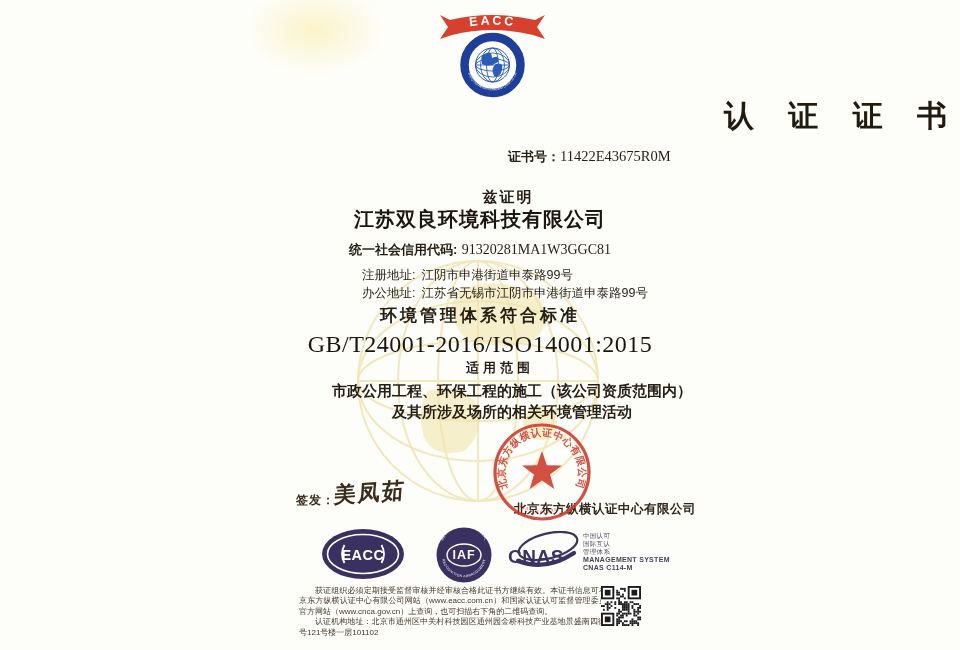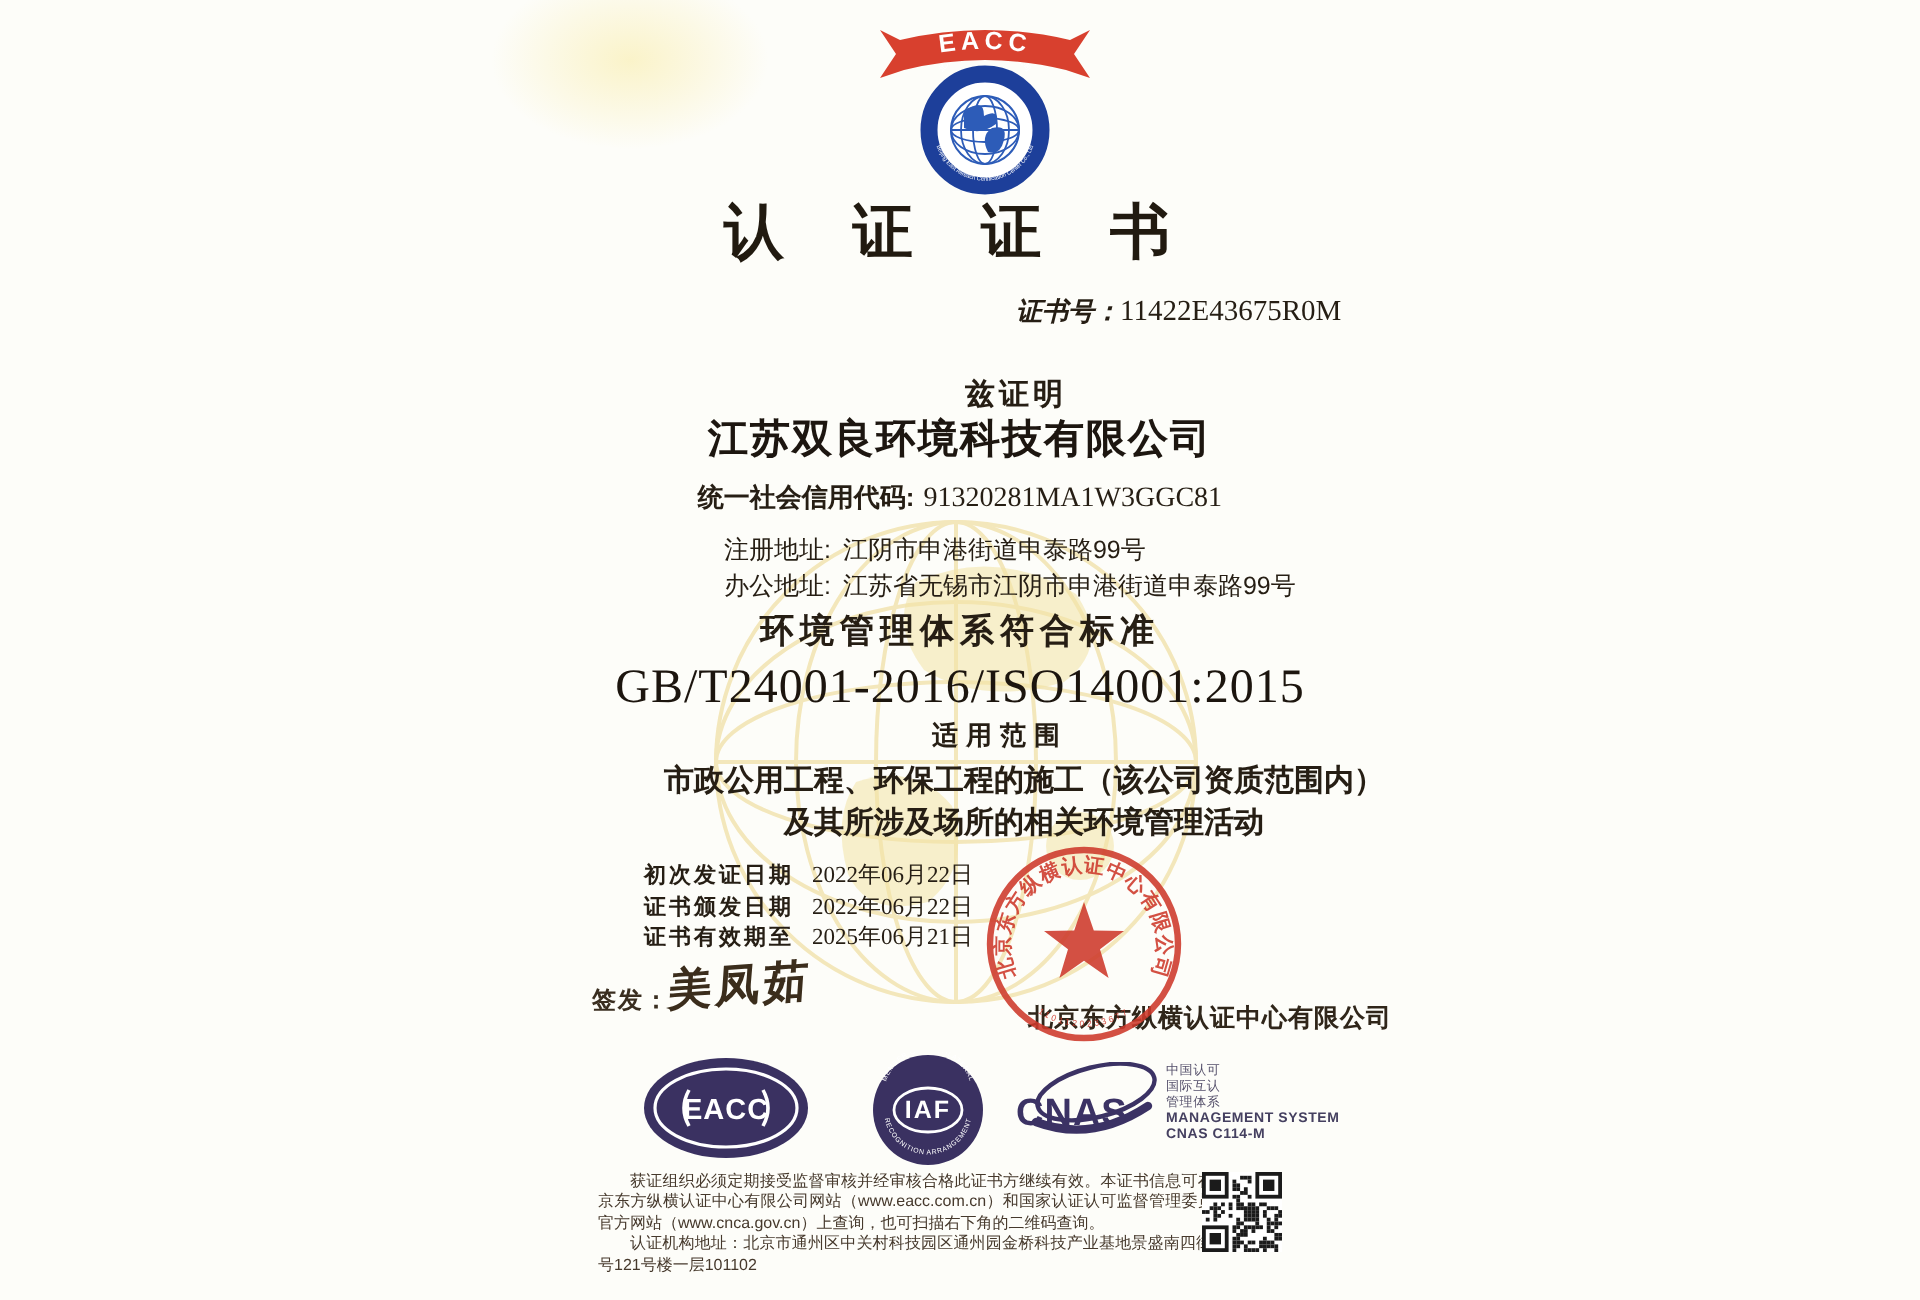--- a/index.html
+++ b/index.html
@@ -8,21 +8,21 @@
     background:#fdfdf9;
     font-family:"Liberation Sans","DejaVu Sans",sans-serif;
     color:#261e14;
     -webkit-font-smoothing:antialiased;
   }
   .stage{position:relative;width:960px;height:650px;background:#fdfdf9;}
   .abs{position:absolute;}
   .ctr{left:0;width:960px;text-align:center;}
   .serif{font-family:"Liberation Serif","DejaVu Serif",serif;}
   .title{font-size:30px;font-weight:700;letter-spacing:13px;color:#211a10;}
-  .certno-label{font-size:13px;font-weight:700;font-style:italic;}
+  .certno-label{font-size:13px;font-weight:700;}
   .certno-value{font-size:14.5px;}
   .certify{font-size:15px;font-weight:700;letter-spacing:2px;padding-left:28px;}
   .company{font-size:20px;font-weight:700;letter-spacing:1px;color:#1d1610;}
   .credit-label{font-size:13px;font-weight:700;}
   .credit-value{font-size:14px;}
   .addr{font-size:12.5px;font-weight:400;line-height:17.5px;white-space:nowrap;}
   .addr .lbl{margin-right:6px;}
   .sysline{font-size:17px;font-weight:700;letter-spacing:3px;}
   .standard{font-size:24px;letter-spacing:0.5px;color:#1c150e;}
   .scopetitle{font-size:13px;font-weight:700;letter-spacing:4px;padding-left:20px;}
@@ -81,21 +81,21 @@
       <path id="emblemTop" d="M28.4,46.4 A25.5,25.5 0 1 1 76.6,46.4"></path>
       <path id="emblemBot" d="M27.9,59.6 A25.5,25.5 0 0 0 77.1,59.6"></path>
       <path id="ribbonArc" d="M16,17.5 Q52.5,7.5 89,17.5"></path>
     </defs>
     <text font-size="3.6" font-weight="700" fill="#ffffff" text-anchor="middle"><textPath href="#emblemTop" startOffset="50%">北京东方纵横认证中心有限公司</textPath></text>
     <text font-size="2.9" fill="#ffffff" text-anchor="middle"><textPath href="#emblemBot" startOffset="50%">Beijing East Allreach Certification Center Co., Ltd</textPath></text>
     <path d="M10,8 Q52.5,-2 95,8 L105,3 L97,15 L105,27 L93,23 Q52.5,13 12,23 L0,27 L8,15 L0,3 Z" fill="#d8402e"></path>
     <text font-size="12.5" font-weight="700" fill="#ffffff" letter-spacing="2.5" text-anchor="middle"><textPath href="#ribbonArc" startOffset="50%">EACC</textPath></text>
   </svg>
 
-  <div class="abs ctr title" style="top:96px;">认 证 证 书</div>
+  <div class="abs ctr title" style="top:96px;text-align:right;">认 证 证 书</div>
 
   <div class="abs" style="left:508px;top:147px;white-space:nowrap;">
     <span class="certno-label">证书号：</span><span class="certno-value serif">11422E43675R0M</span>
   </div>
 
   <div class="abs ctr certify" style="top:188px;">兹证明</div>
 
   <div class="abs ctr company" style="top:206px;">江苏双良环境科技有限公司</div>
 
   <div class="abs ctr" style="top:240px;">
@@ -112,25 +112,20 @@
 
   <div class="abs ctr standard serif" style="top:331px;">GB/T24001-2016/ISO14001:2015</div>
 
   <div class="abs ctr scopetitle" style="top:359px;">适用范围</div>
 
   <div class="abs ctr scope" style="top:380px;">
     <div>市政公用工程、环保工程的施工（该公司资质范围内）</div>
     <div>及其所涉及场所的相关环境管理活动</div>
   </div>
 
-  <div class="abs dates" style="left:322px;top:431px;">
-    <div><span class="dl">初次发证日期</span><span class="dv">2022年06月22日</span></div>
-    <div><span class="dl">证书颁发日期</span><span class="dv">2022年06月22日</span></div>
-    <div><span class="dl">证书有效期至</span><span class="dv">2025年06月21日</span></div>
-  </div>
 
   <div class="abs signlabel" style="left:296px;top:492px;">签发：</div>
   <div class="abs signature" style="left:334px;top:478px;">美凤茹</div>
 
   <div class="abs issuer" style="left:514px;top:501px;">北京东方纵横认证中心有限公司</div>
 
   <svg class="abs" style="left:488px;top:418px;" width="108" height="108" viewBox="0 0 108 108">
     <g opacity="0.88">
       <circle cx="54" cy="54" r="47" fill="none" stroke="#ce392b" stroke-width="3.2"></circle>
       <polygon points="54,33 58.9,47.2 74,47.5 62,56.6 66.3,71 54,62.4 41.7,71 46,56.6 34,47.5 49.1,47.2" fill="#ce392b"></polygon>

